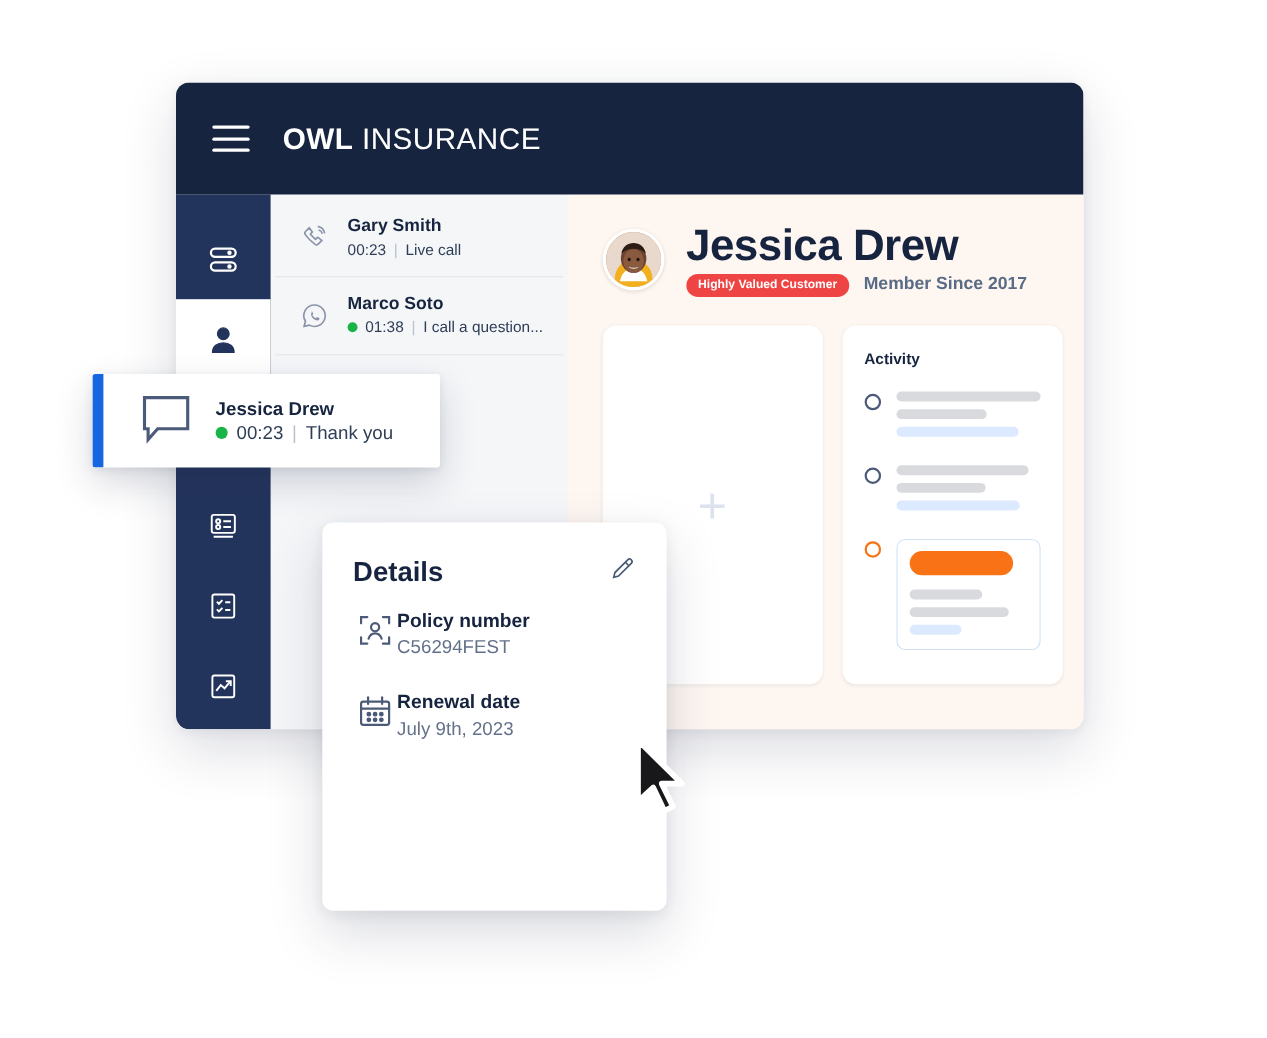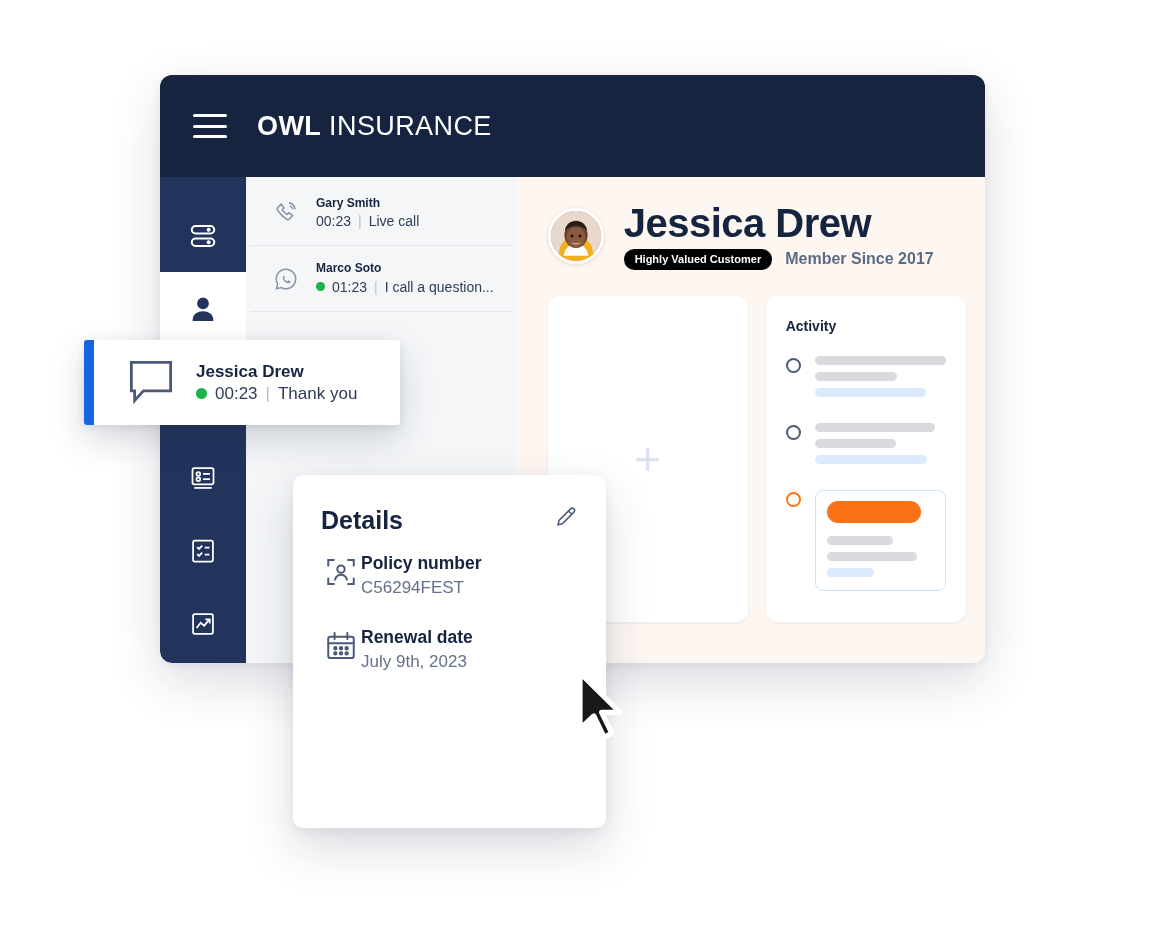--- a/index.html
+++ b/index.html
@@ -55,40 +55,40 @@
     border-bottom: 0;
   }
   .convo {
     display: flex; align-items: center; gap: 16px;
     padding: 14px 18px 14px 22px; cursor: pointer;
     border-bottom: 1px solid #e3e6ea; margin: 0 4px;
   }
   .convo:first-child { padding-top: 18px; }
   .convo-icon { flex: 0 0 auto; width: 28px; display: flex; justify-content: center; }
   .convo-text { min-width: 0; }
-  .convo-name { font-size: 12px; font-weight: 700; color: #16243f; line-height: 1.35; }
+  .convo-name { font-size: 16px; font-weight: 700; color: #16243f; line-height: 1.35; }
   .convo-sub { font-size: 14px; color: #2f3d56; line-height: 1.45;
     display: flex; align-items: center; gap: 7px; white-space: nowrap; }
   .dot-green { width: 9px; height: 9px; border-radius: 50%; background: #18b447; flex: none; }
   .sep { color: #b9c0cb; }
 
   
   .content { flex: 1; background: #fdf6f1; padding: 26px 26px 0 32px; }
   .profile { display: flex; align-items: center; gap: 20px; margin-bottom: 26px; }
   .avatar {
     width: 56px; height: 56px; border-radius: 50%;
     border: 3px solid #ffffff; box-shadow: 0 1px 4px rgba(0,0,0,.13);
     overflow: hidden; flex: none; position: relative; background: #c8956d;
   }
   .avatar svg { display: block; width: 100%; height: 100%; }
   .profile-name { font-size: 40px; font-weight: 700; color: #16243f; line-height: 1.02;
     letter-spacing: -.5px; }
   .profile-meta { display: flex; align-items: center; gap: 13px; margin-top: 5px; }
   .badge {
-    background: #000000; color: #ffffff; font-size: 11px; font-weight: 700;
+    background: #ef4444; color: #ffffff; font-size: 11px; font-weight: 700;
     padding: 4px 11px 5px; border-radius: 20px; white-space: nowrap;
   }
   .member-since { font-size: 16px; font-weight: 700; color: #5b6b85; white-space: nowrap; }
 
   .cards { display: flex; gap: 18px; }
   .card-empty {
     width: 200px; height: 326px; background: #ffffff; border-radius: 12px;
     display: flex; align-items: center; justify-content: center;
     box-shadow: 0 1px 3px rgba(33,40,70,.07);
   }
@@ -235,21 +235,21 @@
           <span class="convo-icon">
             <svg width="26" height="26" viewBox="0 0 24 24" fill="none" stroke="#8b93a8" stroke-width="1.4">
               <path d="M12 3a9 9 0 0 0-7.7 13.7L3.2 21l4.4-1.1A9 9 0 1 0 12 3z"></path>
               <path d="M9.3 8.4c.3-.1.6 0 .8.3l.7 1.2c.1.3.1.5-.1.8l-.4.5c-.1.2-.1.4 0 .6.6 1 1.4 1.7 2.4 2.2.2.1.4.1.6-.1l.5-.5c.2-.2.5-.3.8-.1l1.2.7c.3.2.4.5.3.8-.2.7-.9 1.2-1.7 1.2-2.8-.2-5.2-2.6-5.4-5.4 0-.8.5-1.5 1.3-1.7z" fill="#8b93a8" stroke="none"></path>
             </svg>
           </span>
           <div class="convo-text">
             <div class="convo-name">Marco Soto</div>
             <div class="convo-sub">
               <span class="dot-green"></span>
-              <span>01:23</span>
+              <span>01:38</span>
               <span class="sep">|</span>
               <span>I call a question...</span>
             </div>
           </div>
         </div>
       </div>
 
       <div class="content">
 
         <div class="profile">

